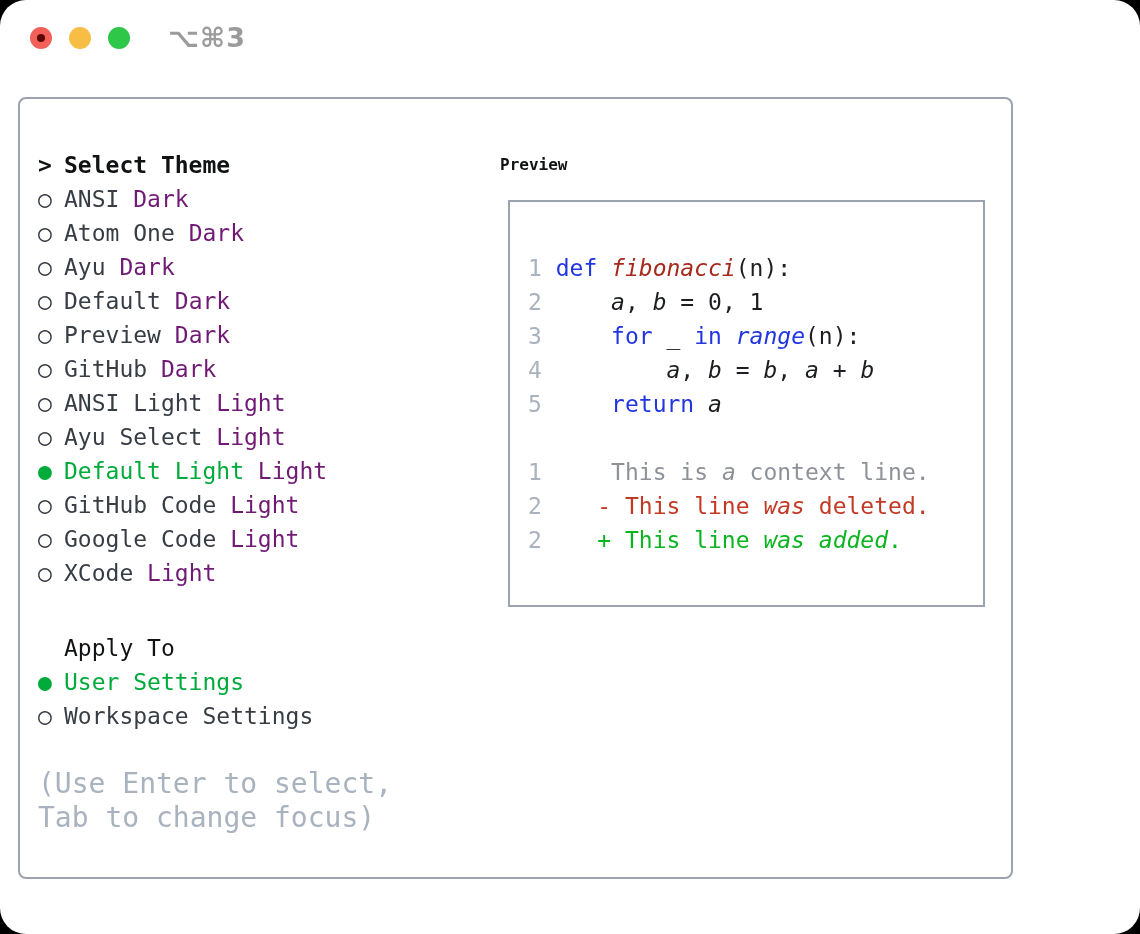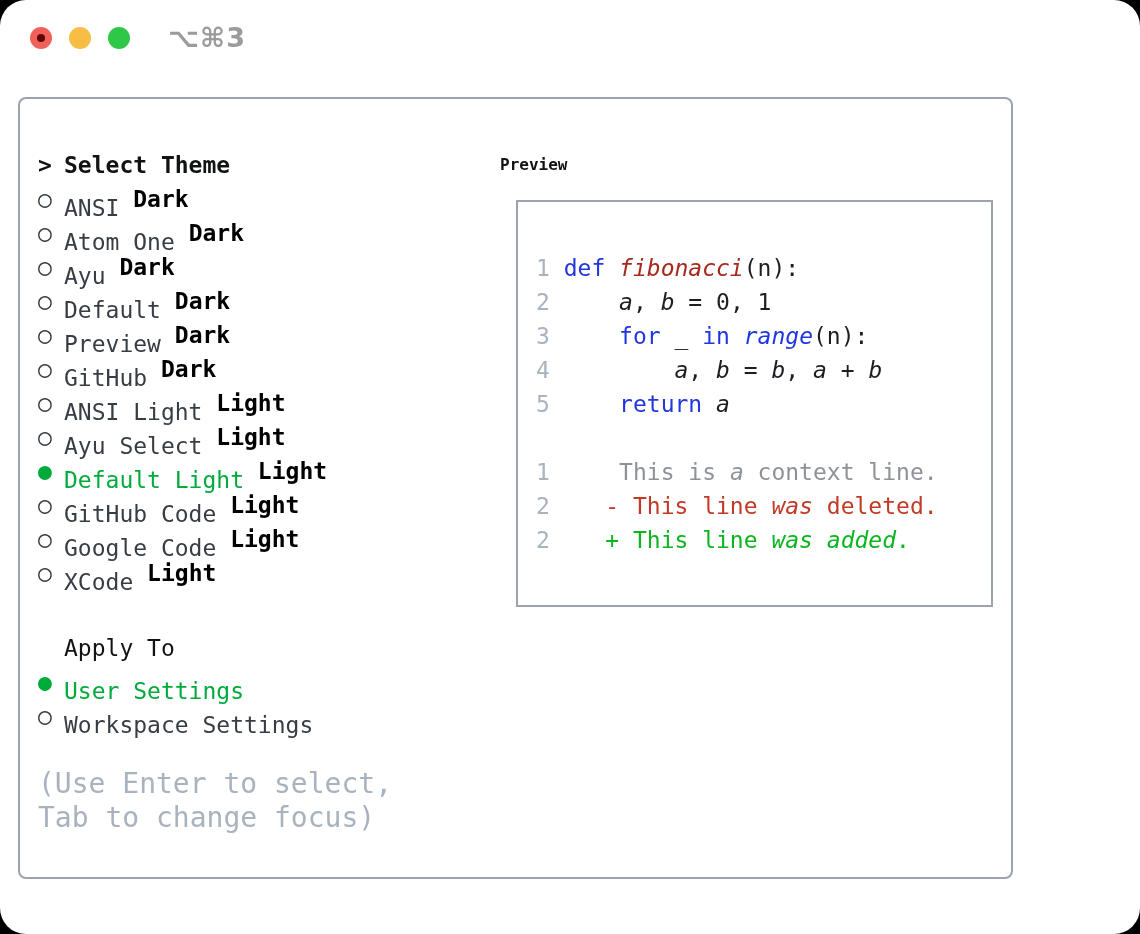--- a/index.html
+++ b/index.html
@@ -28,34 +28,34 @@
     position:absolute;left:18px;top:97px;width:995px;height:782px;
     border:2px solid #9aa3ae;border-radius:8px;box-sizing:border-box;
     background:#fff;
   }
   .col-left{position:absolute;left:18px;top:49px;font-size:23px;}
   .row{height:34px;line-height:34px;display:flex;white-space:pre;}
   .marker{width:26px;flex:0 0 26px;color:#383e45;}
   .marker.sel{color:#00ab3c;}
   .hdr{color:#101214;}
   .bold{font-weight:bold;}
-  .item-name{color:#373d44;margin-top:9px;}
+  .item-name{color:#373d44;}
   .item-name.sel{color:#00ab3c;}
-  .item-tag{color:#000000;font-weight:bold;}
+  .item-tag{color:#701a75;}
   .apply-title{margin-top:41px;}
   .help{
     margin-top:34px;color:#a9b2bf;font-size:28px;line-height:34px;
     width:412px;
   }
   
   .preview-title{position:absolute;left:480px;top:49px;font-size:16px;line-height:34px;}
   .preview-box{
     position:absolute;left:488px;top:101px;width:477px;height:407px;
     border:2px solid #9aa3ae;box-sizing:border-box;background:#fff;
-    padding:49px 0 0 18px;overflow:hidden;margin-left:8px;
+    padding:49px 0 0 18px;overflow:hidden;
   }
   .code-line{height:34px;line-height:34px;font-size:23px;white-space:pre;}
   .tk-lineno{color:#a9b2bf;}
   .tk-kw{color:#2135e0;}
   .tk-fn{color:#a8281c;font-style:italic;}
   .tk-builtin{color:#2135e0;font-style:italic;}
   .tk-var{color:#1c1e22;font-style:italic;}
   .tk-plain{color:#1c1e22;}
   .tk-ctx{color:#8d9299;}
   .tk-ctx-i{color:#8d9299;font-style:italic;}

